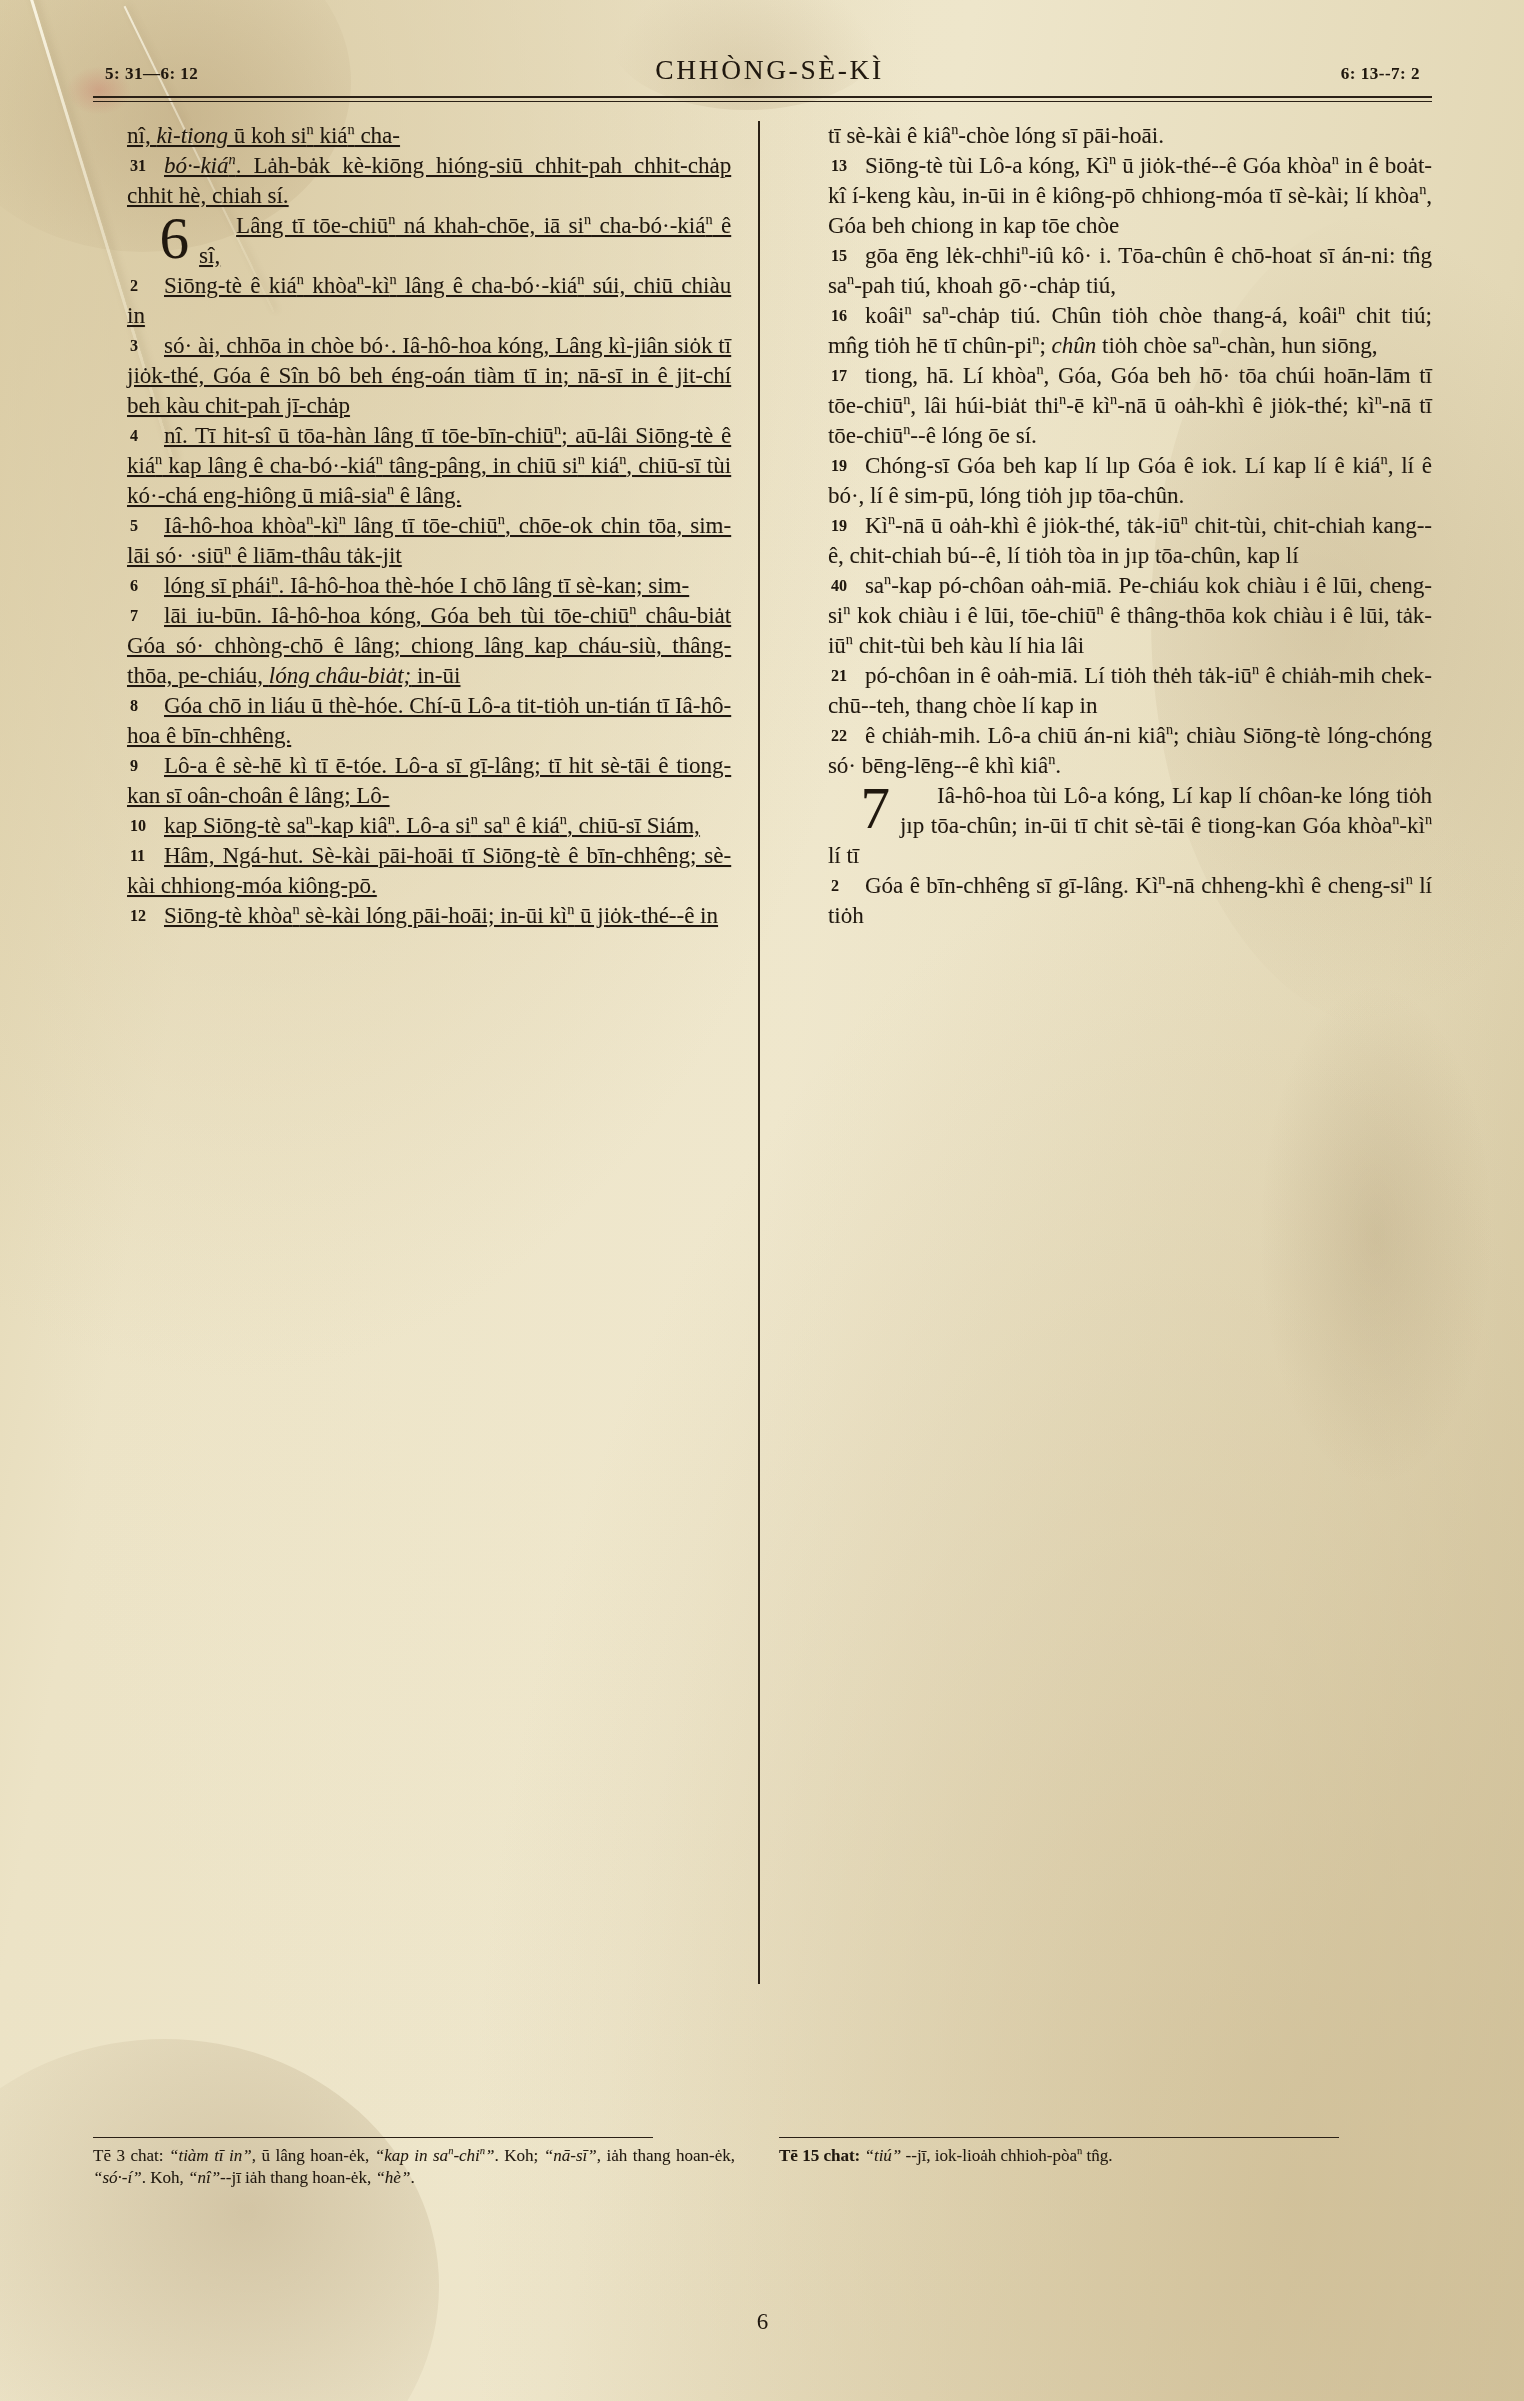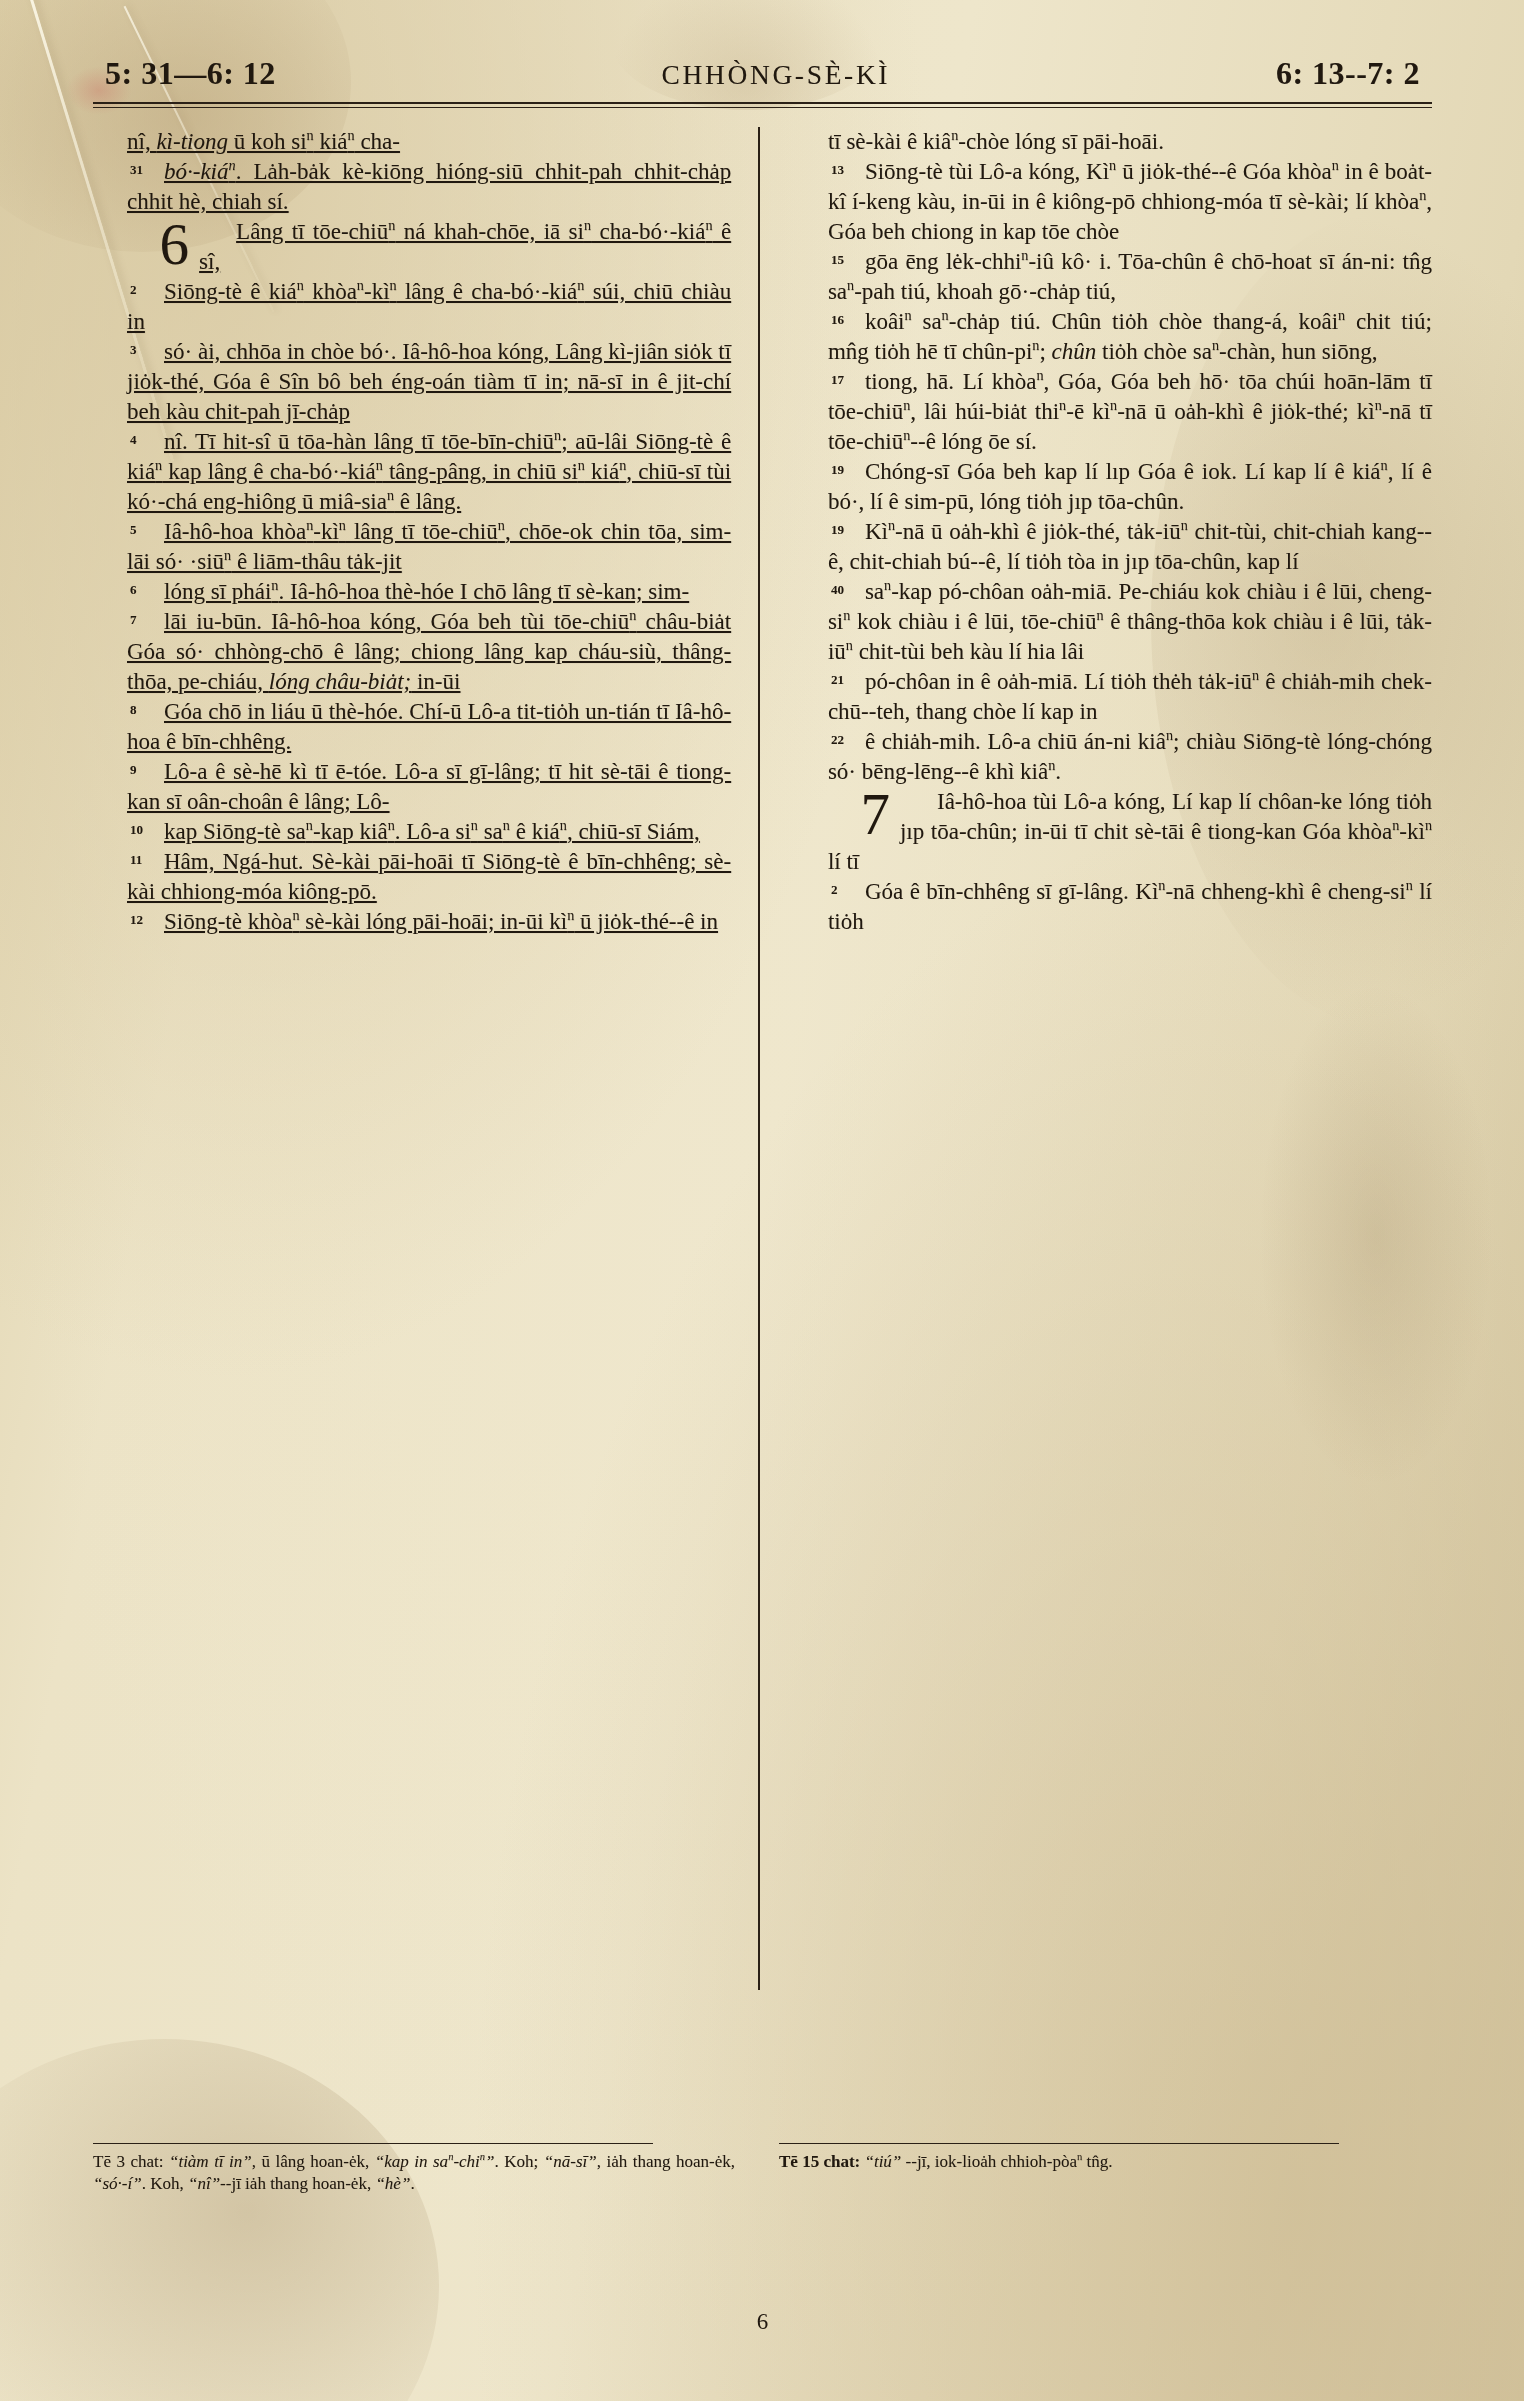--- a/index.html
+++ b/index.html
@@ -72,21 +72,21 @@
   .header {
     display: flex;
     align-items: baseline;
     justify-content: space-between;
     font-size: 25px;
     letter-spacing: 0.5px;
     padding: 0 12px;
   }
   .header .folio {
     font-weight: bold;
-    font-size: 32px;
+    font-size: 17px;
     white-space: nowrap;
     text-align: right;
   }
   .header .booktitle {
     font-size: 27.4px;
     letter-spacing: 2.7px;
     font-weight: normal;
   }
   .rule {
     margin-top: 10px;
@@ -126,21 +126,21 @@
     margin: 0;
     padding: 0;
     position: relative;
     text-indent: 37px;
   }
   p.v.cont { text-indent: 0; }
 
   .vn {
     position: absolute;
     left: -34px;
-    font-size: 13px;
+    font-size: 16px;
     font-weight: bold;
     top: 5.5px;
     font-family: "Liberation Serif", serif;
   }
   .body { padding-left: 34px; }
 
   
   sup.n {
     font-size: 0.62em;
     vertical-align: super;

